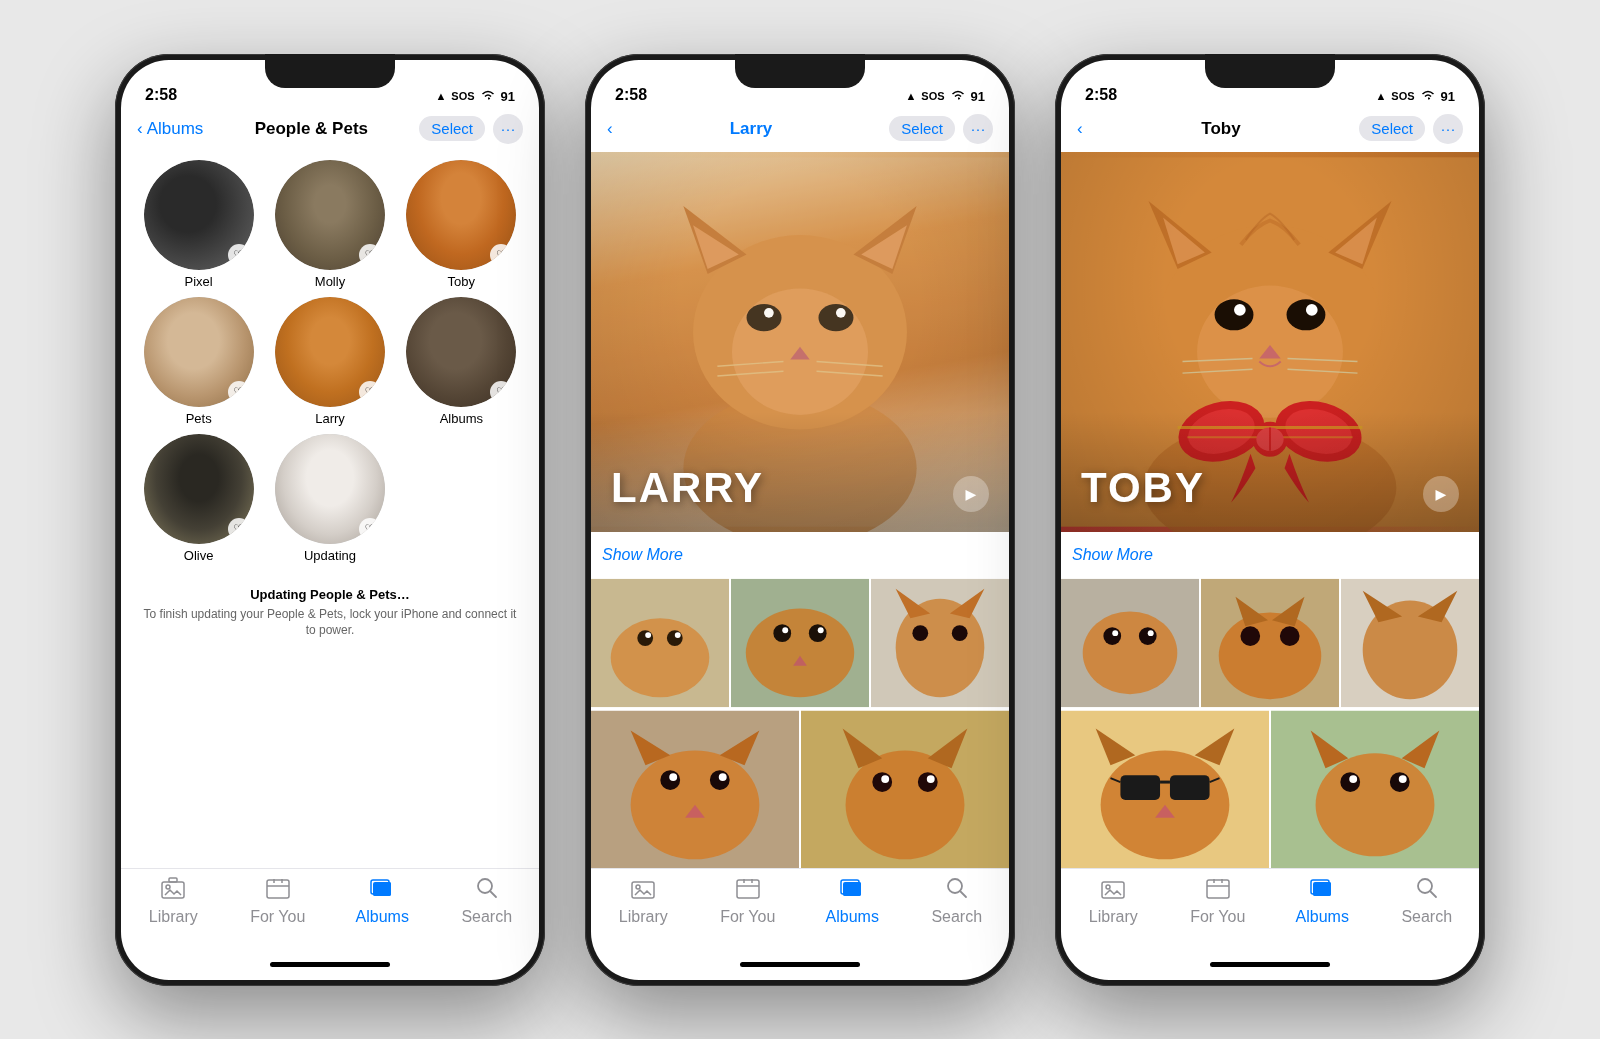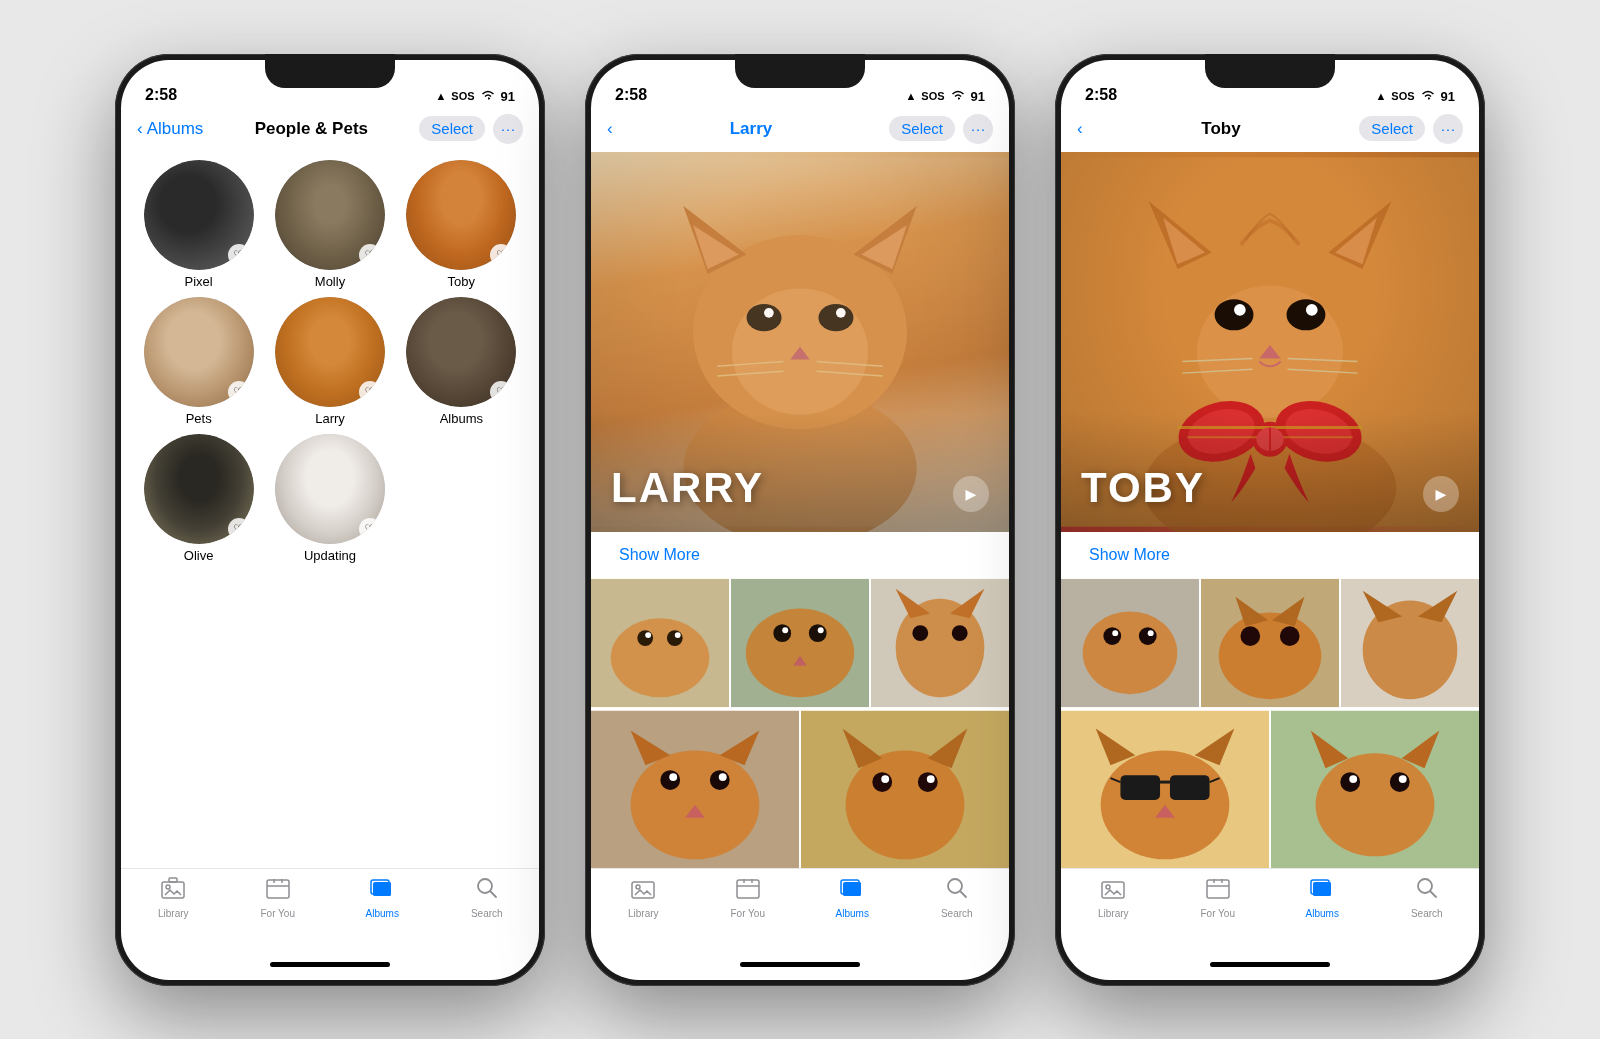--- a/index.html
+++ b/index.html
@@ -221,21 +221,21 @@
 
     .tab-item.active {
       color: #007AFF;
     }
 
     .tab-icon {
       font-size: 22px;
     }
 
     .tab-label {
-      font-size: 10px;
+      font-size: 16px;
     }
 
     
     .home-indicator {
       height: 30px;
       display: flex;
       align-items: center;
       justify-content: center;
       flex-shrink: 0;
     }
@@ -276,24 +276,25 @@
       background: rgba(255,255,255,0.3);
       border-radius: 50%;
       display: flex;
       align-items: center;
       justify-content: center;
       color: white;
       font-size: 14px;
     }
 
     .show-more-link {
-      padding: 14px 28px;
+      padding: 14px 11px;
       font-size: 16px;
       color: #007AFF;
       flex-shrink: 0;
+      font-style: italic;
     }
 
     
     .cat-pixel { background: radial-gradient(ellipse at 40% 40%, #2a2a2a 30%, #444 60%, #666 100%); }
     .cat-molly { background: radial-gradient(ellipse at 50% 40%, #8a7a60 20%, #6b5d45 60%, #4a3e30 100%); }
     .cat-toby { background: radial-gradient(ellipse at 50% 35%, #d4833a 25%, #c06820 55%, #955015 100%); }
     .cat-reef { background: radial-gradient(ellipse at 45% 40%, #d4b896 30%, #b8956e 60%, #8a6840 100%); }
     .cat-larry { background: radial-gradient(ellipse at 50% 40%, #d4883a 25%, #c07020 55%, #985518 100%); }
     .cat-olive { background: radial-gradient(ellipse at 45% 40%, #6a5a48 30%, #544535 60%, #3a2e22 100%); }
     .cat-tawny { background: radial-gradient(ellipse at 50% 40%, #2a2822 25%, #444035 55%, #888060 100%); }
@@ -451,20 +452,24 @@
         </div>
         <div class="person-item">
           <div class="person-avatar">
             <div class="cat-biscuit" style="width:100%;height:100%;border-radius:50%;"></div>
             <div class="person-heart">♡</div>
           </div>
           <span class="person-name">Updating</span>
         </div>
       </div>
 
+      <div class="updating-text">
+        <strong>Updating People &amp; Pets…</strong>
+        <span>To finish updating your People &amp; Pets, lock your iPhone and connect it to power.</span>
+      </div>
     </div>
 
     <div class="tab-bar">
       <div class="tab-item">
         <span class="tab-icon">
           <svg width="24" height="22" viewBox="0 0 24 22" fill="none">
             <rect x="1" y="5" width="22" height="16" rx="2" stroke="#8e8e93" stroke-width="1.5"></rect>
             <circle cx="7" cy="10" r="2" stroke="#8e8e93" stroke-width="1.5"></circle>
             <path d="M4 18l5-5 4 4 3-3 4 4" stroke="#8e8e93" stroke-width="1.5" fill="none"></path>
             <rect x="8" y="1" width="8" height="4" rx="1" stroke="#8e8e93" stroke-width="1.5"></rect>

